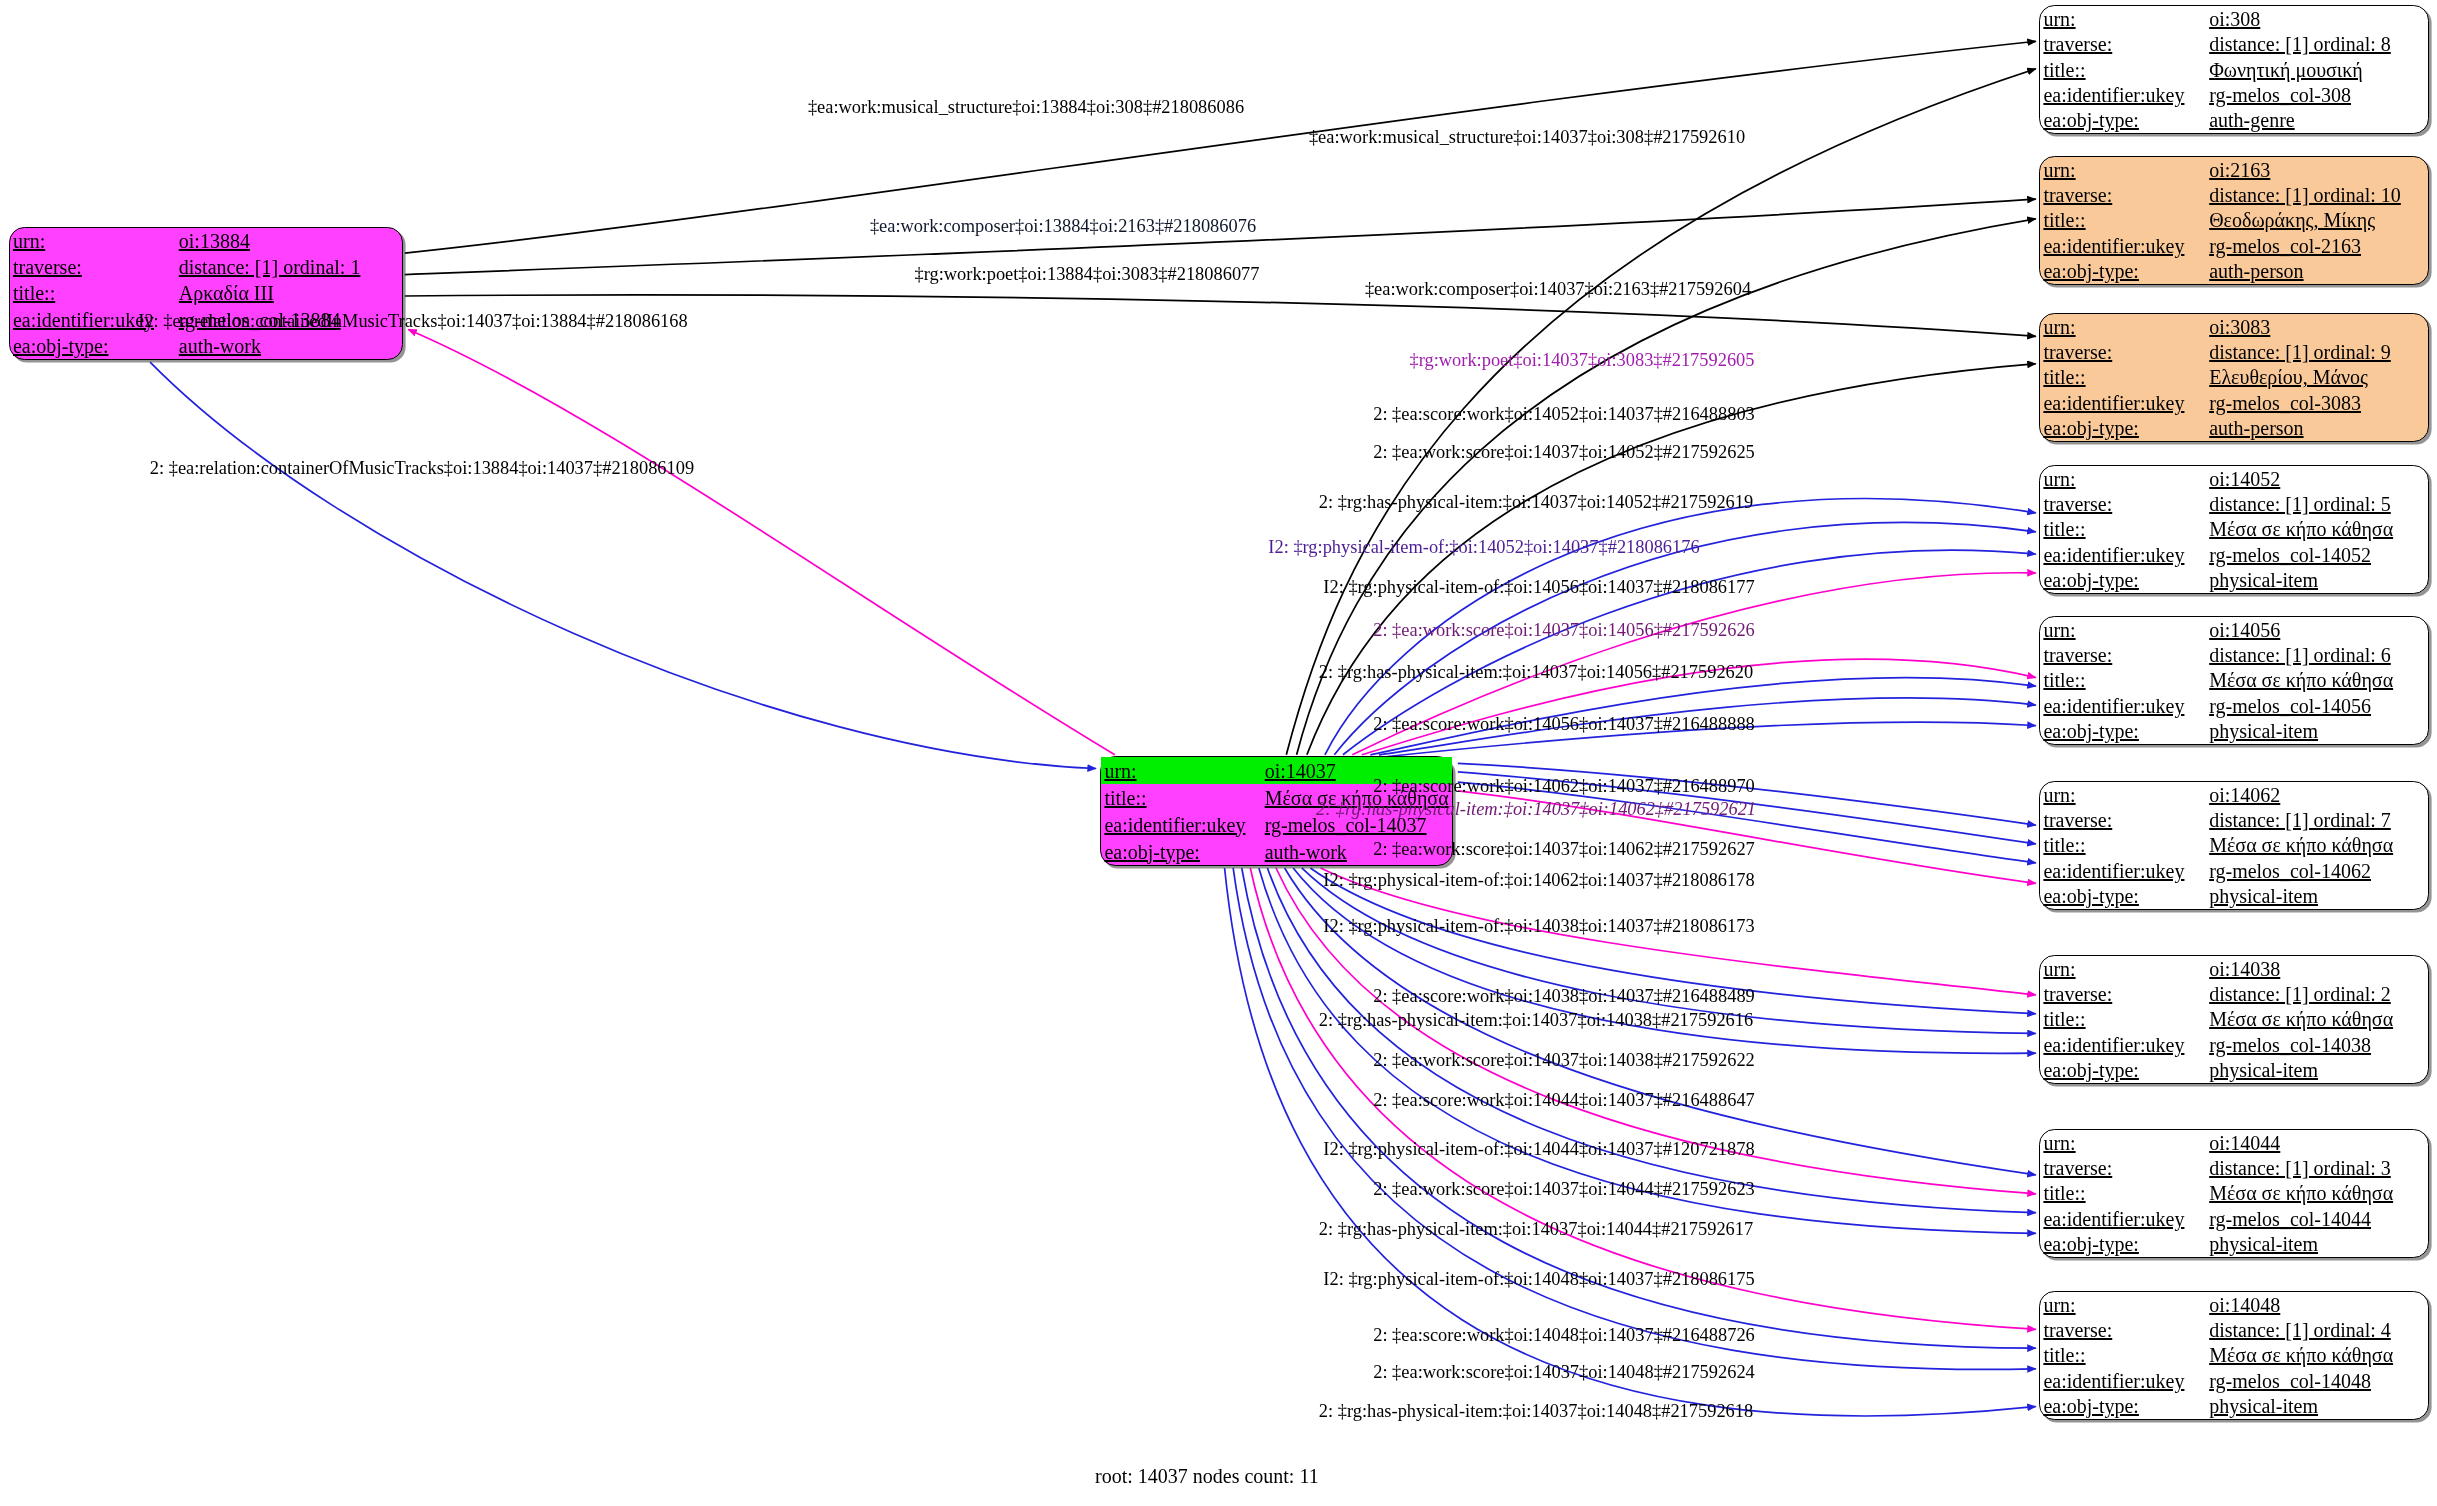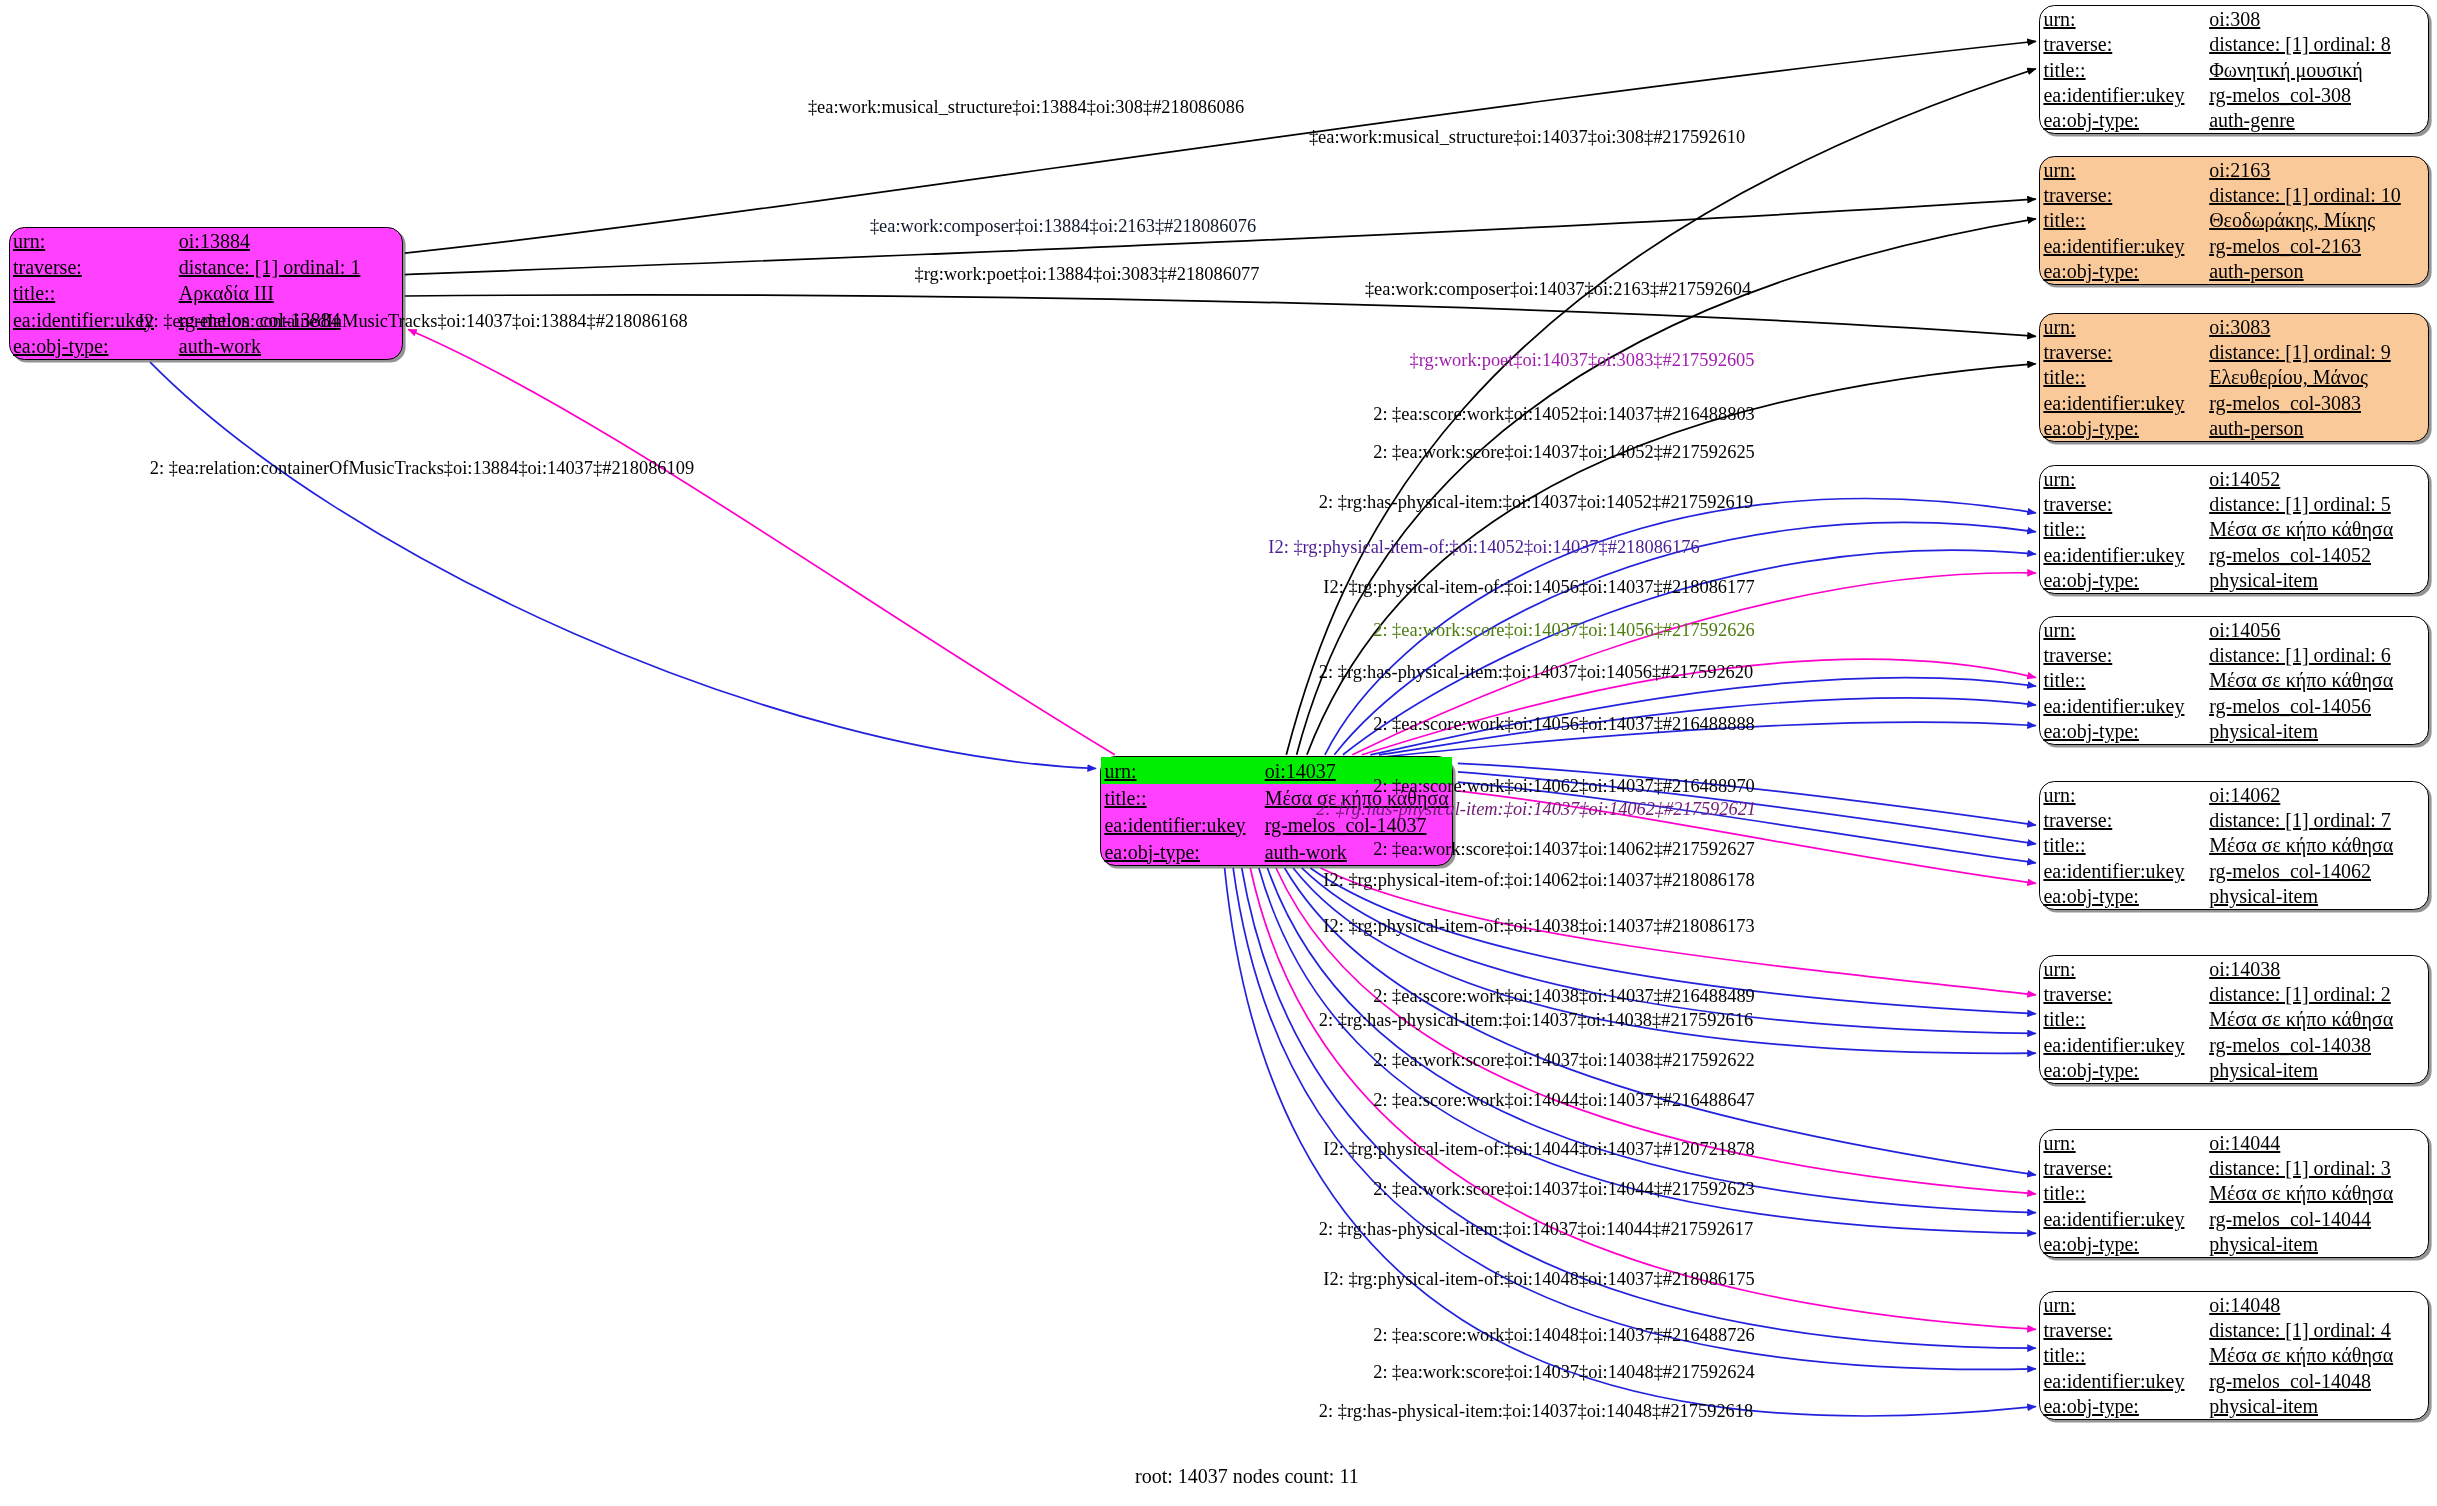--- a/index.html
+++ b/index.html
@@ -365,21 +365,21 @@
       <div class="elabel" style="left: 1063px; top: 226px; color: #0f172a; transform: translate(-50%, -50%);">‡ea:work:composer‡oi:13884‡oi:2163‡#218086076</div>
       <div class="elabel" style="left: 1087px; top: 274px; color: rgb(0, 0, 0); transform: translate(-50%, -50%);">‡rg:work:poet‡oi:13884‡oi:3083‡#218086077</div>
       <div class="elabel" style="left: 1558px; top: 289px; color: rgb(0, 0, 0); transform: translate(-50%, -50%);">‡ea:work:composer‡oi:14037‡oi:2163‡#217592604</div>
       <div class="elabel" style="left: 413px; top: 321px; color: rgb(0, 0, 0); transform: translate(-50%, -50%);">I2: ‡ea:relation:containedInMusicTracks‡oi:14037‡oi:13884‡#218086168</div>
       <div class="elabel" style="left: 1582px; top: 360px; color: #a21caf; transform: translate(-50%, -50%);">‡rg:work:poet‡oi:14037‡oi:3083‡#217592605</div>
       <div class="elabel" style="left: 1564px; top: 414px; color: rgb(0, 0, 0); transform: translate(-50%, -50%);">2: ‡ea:score:work‡oi:14052‡oi:14037‡#216488803</div>
       <div class="elabel" style="left: 1564px; top: 452px; color: rgb(0, 0, 0); transform: translate(-50%, -50%);">2: ‡ea:work:score‡oi:14037‡oi:14052‡#217592625</div>
       <div class="elabel" style="left: 1536px; top: 502px; color: rgb(0, 0, 0); transform: translate(-50%, -50%);">2: ‡rg:has-physical-item:‡oi:14037‡oi:14052‡#217592619</div>
       <div class="elabel" style="left: 1484px; top: 547px; color: #4c1d95; transform: translate(-50%, -50%);">I2: ‡rg:physical-item-of:‡oi:14052‡oi:14037‡#218086176</div>
       <div class="elabel" style="left: 1539px; top: 587px; color: rgb(0, 0, 0); transform: translate(-50%, -50%);">I2: ‡rg:physical-item-of:‡oi:14056‡oi:14037‡#218086177</div>
-      <div class="elabel" style="left: 1564px; top: 630px; color: #4d7c0f; transform: translate(-50%, -50%);">2: ‡ea:work:score‡oi:14037‡oi:14056‡#217592626</div>
+      <div class="elabel" style="left: 1564px; top: 630px; color: #701a75; transform: translate(-50%, -50%);">2: ‡ea:work:score‡oi:14037‡oi:14056‡#217592626</div>
       <div class="elabel" style="left: 1536px; top: 672px; color: rgb(0, 0, 0); transform: translate(-50%, -50%);">2: ‡rg:has-physical-item:‡oi:14037‡oi:14056‡#217592620</div>
       <div class="elabel" style="left: 1564px; top: 724px; color: rgb(0, 0, 0); transform: translate(-50%, -50%);">2: ‡ea:score:work‡oi:14056‡oi:14037‡#216488888</div>
       <div class="elabel" style="left: 1564px; top: 786px; color: rgb(0, 0, 0); transform: translate(-50%, -50%);">2: ‡ea:score:work‡oi:14062‡oi:14037‡#216488970</div>
       <div class="elabel" style="left: 1536px; top: 809px; color: #701a75; transform: translate(-50%, -50%); font-style: italic;">2: ‡rg:has-physical-item:‡oi:14037‡oi:14062‡#217592621</div>
       <div class="elabel" style="left: 1564px; top: 849px; color: rgb(0, 0, 0); transform: translate(-50%, -50%);">2: ‡ea:work:score‡oi:14037‡oi:14062‡#217592627</div>
       <div class="elabel" style="left: 1539px; top: 880px; color: rgb(0, 0, 0); transform: translate(-50%, -50%);">I2: ‡rg:physical-item-of:‡oi:14062‡oi:14037‡#218086178</div>
       <div class="elabel" style="left: 1539px; top: 926px; color: rgb(0, 0, 0); transform: translate(-50%, -50%);">I2: ‡rg:physical-item-of:‡oi:14038‡oi:14037‡#218086173</div>
       <div class="elabel" style="left: 1564px; top: 996px; color: rgb(0, 0, 0); transform: translate(-50%, -50%);">2: ‡ea:score:work‡oi:14038‡oi:14037‡#216488489</div>
       <div class="elabel" style="left: 1536px; top: 1020px; color: rgb(0, 0, 0); transform: translate(-50%, -50%);">2: ‡rg:has-physical-item:‡oi:14037‡oi:14038‡#217592616</div>
       <div class="elabel" style="left: 1564px; top: 1060px; color: rgb(0, 0, 0); transform: translate(-50%, -50%);">2: ‡ea:work:score‡oi:14037‡oi:14038‡#217592622</div>
@@ -387,15 +387,15 @@
       <div class="elabel" style="left: 1539px; top: 1149px; color: rgb(0, 0, 0); transform: translate(-50%, -50%);">I2: ‡rg:physical-item-of:‡oi:14044‡oi:14037‡#120721878</div>
       <div class="elabel" style="left: 1564px; top: 1189px; color: rgb(0, 0, 0); transform: translate(-50%, -50%);">2: ‡ea:work:score‡oi:14037‡oi:14044‡#217592623</div>
       <div class="elabel" style="left: 1536px; top: 1229px; color: rgb(0, 0, 0); transform: translate(-50%, -50%);">2: ‡rg:has-physical-item:‡oi:14037‡oi:14044‡#217592617</div>
       <div class="elabel" style="left: 1539px; top: 1279px; color: rgb(0, 0, 0); transform: translate(-50%, -50%);">I2: ‡rg:physical-item-of:‡oi:14048‡oi:14037‡#218086175</div>
       <div class="elabel" style="left: 1564px; top: 1335px; color: rgb(0, 0, 0); transform: translate(-50%, -50%);">2: ‡ea:score:work‡oi:14048‡oi:14037‡#216488726</div>
       <div class="elabel" style="left: 1564px; top: 1372px; color: rgb(0, 0, 0); transform: translate(-50%, -50%);">2: ‡ea:work:score‡oi:14037‡oi:14048‡#217592624</div>
       <div class="elabel" style="left: 1536px; top: 1411px; color: rgb(0, 0, 0); transform: translate(-50%, -50%);">2: ‡rg:has-physical-item:‡oi:14037‡oi:14048‡#217592618</div>
       <div class="elabel" style="left: 422px; top: 468px; color: rgb(0, 0, 0); transform: translate(-50%, -50%);">2: ‡ea:relation:containerOfMusicTracks‡oi:13884‡oi:14037‡#218086109</div>
     </div>
 
-  <div class="caption" style="left:1095px;top:1465px;margin-left:40px;">root: 14037 nodes count: 11</div>
+  <div class="caption" style="left:1095px;top:1465px;">root: 14037 nodes count: 11</div>
 </div>
 
 
 </body></html>

